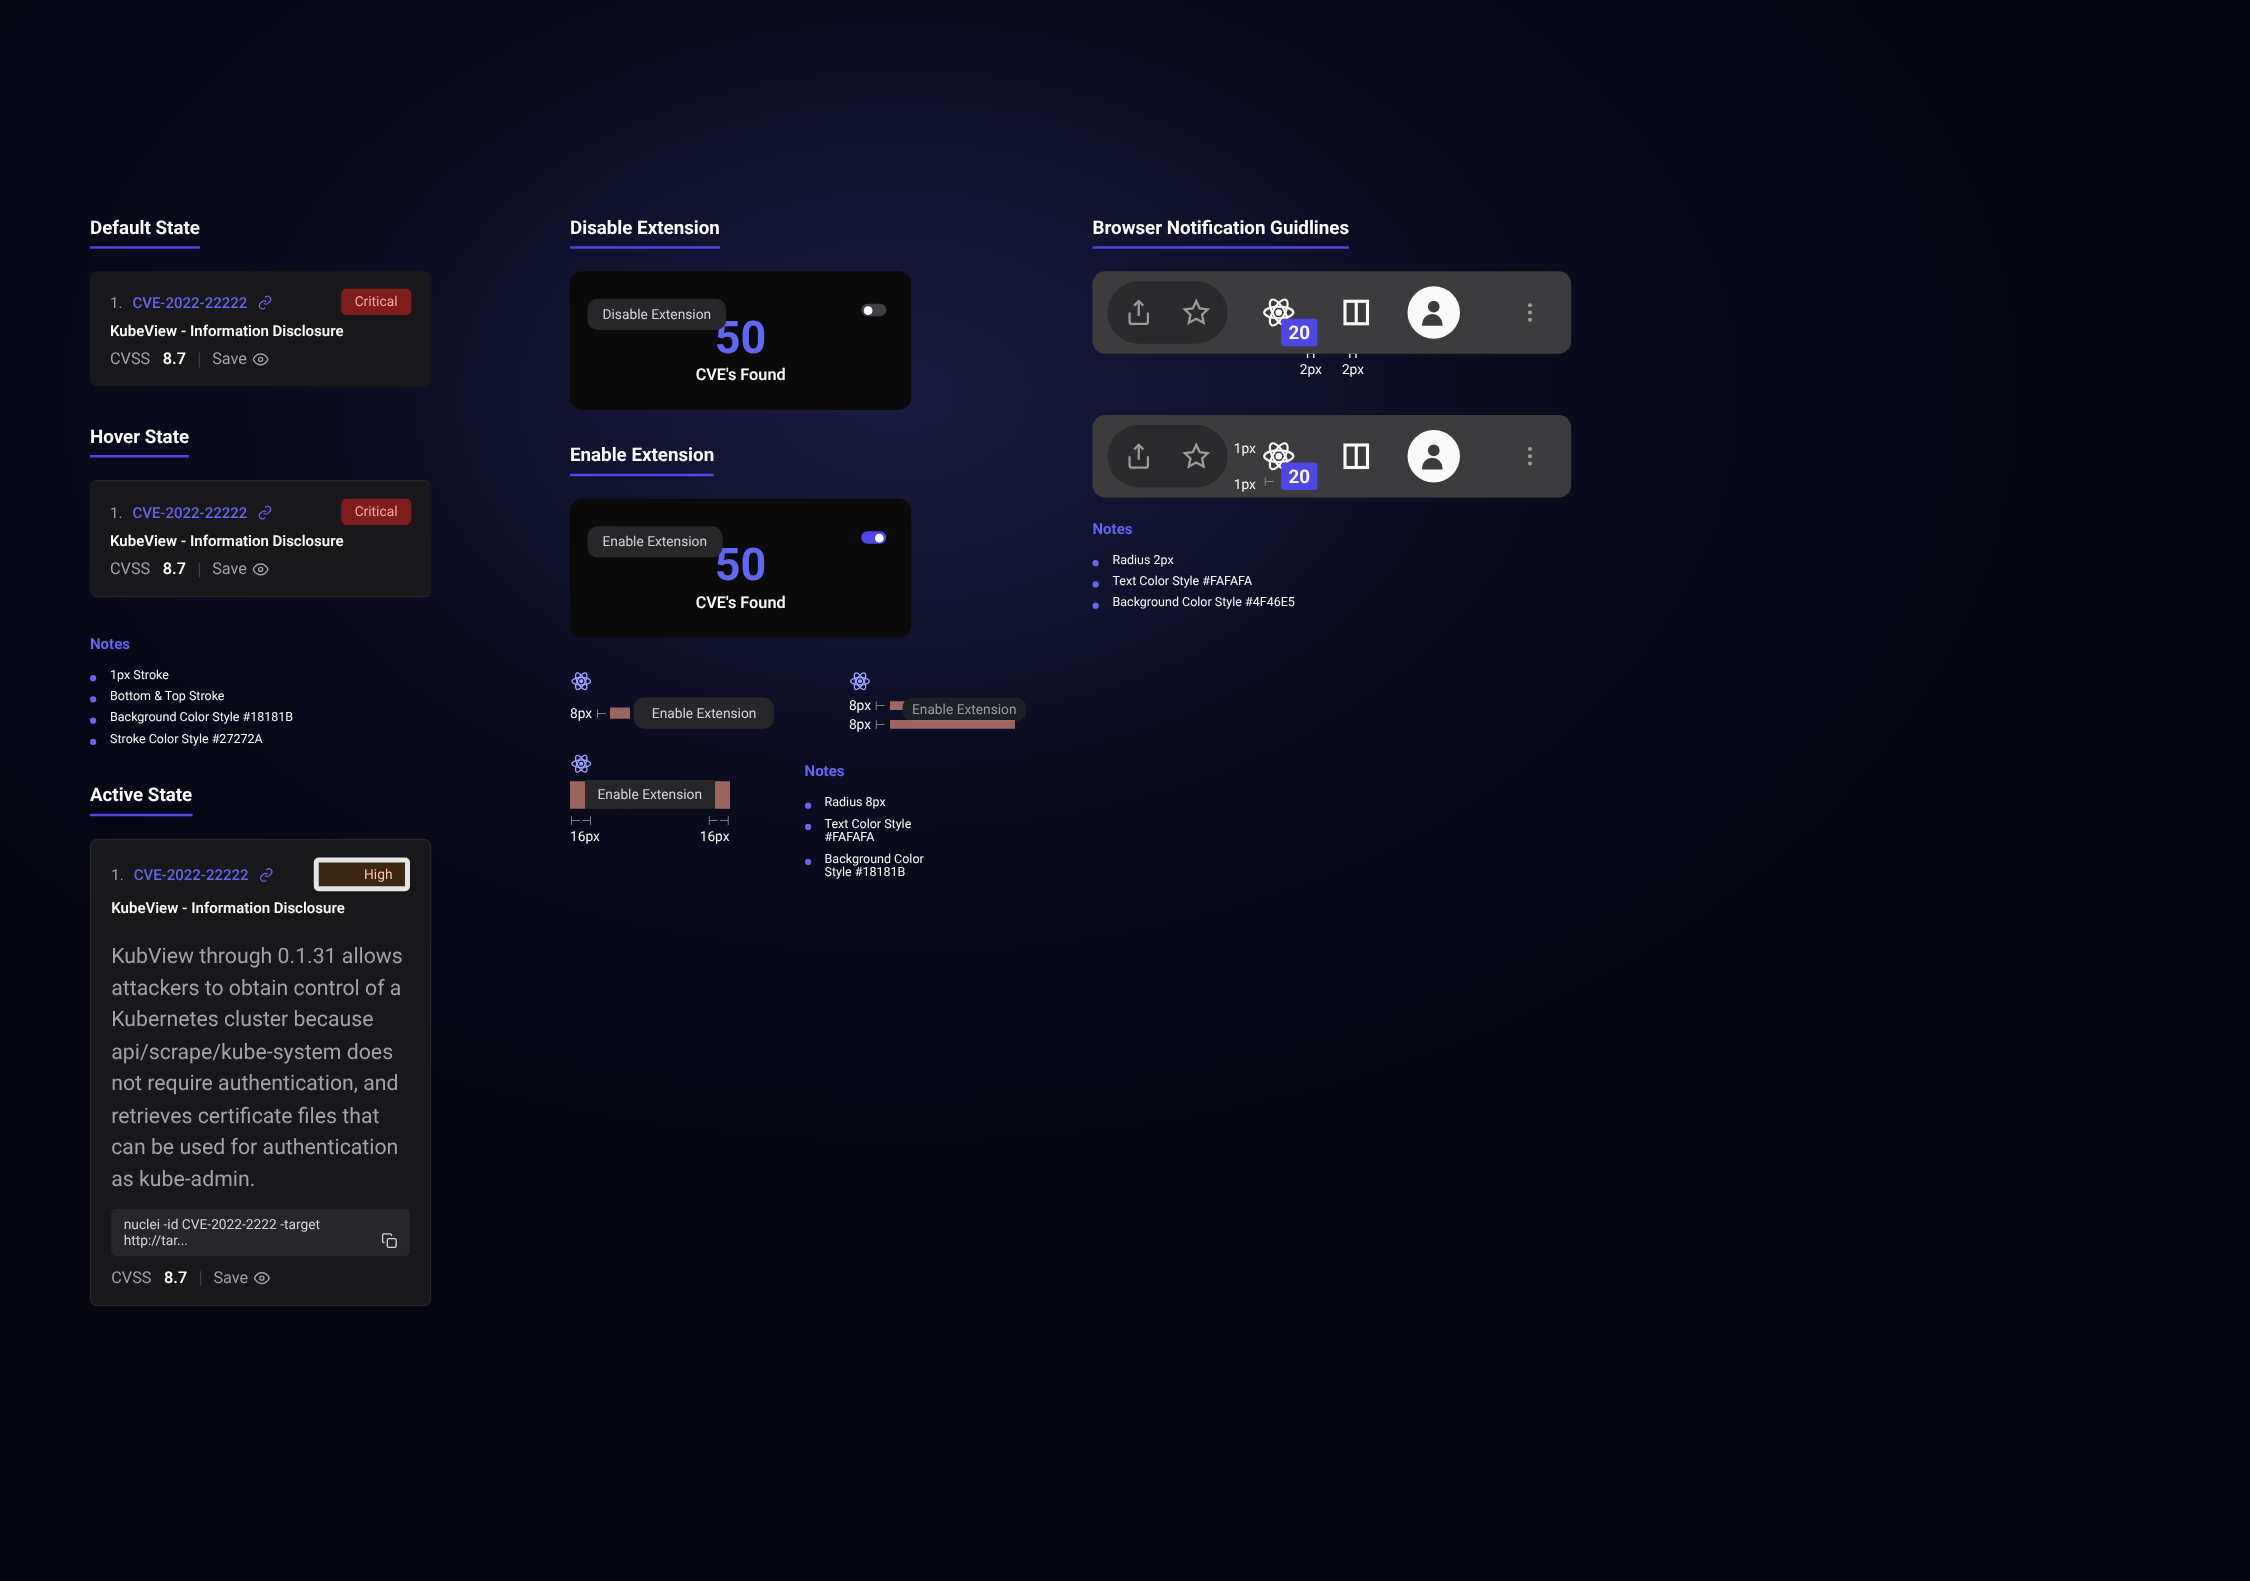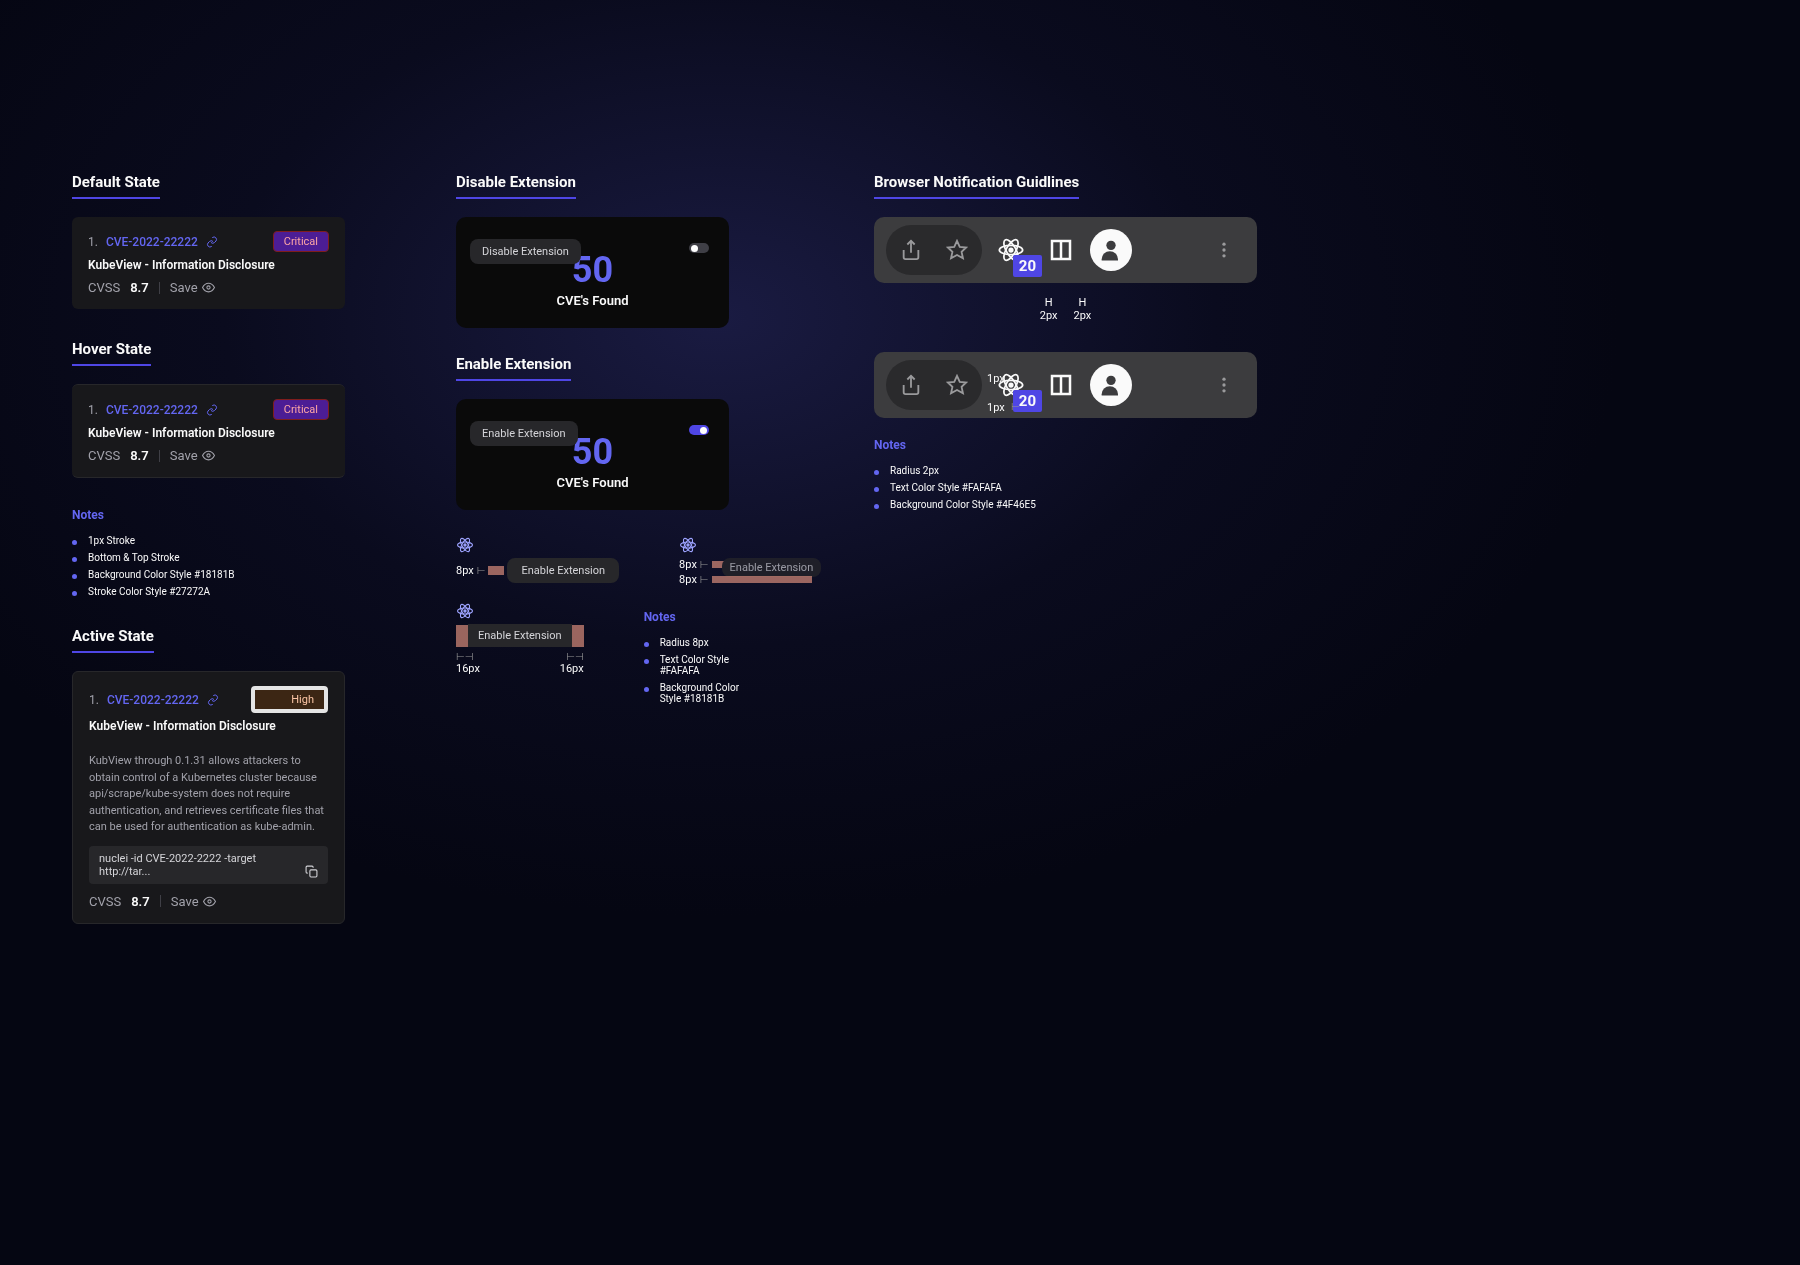--- a/index.html
+++ b/index.html
@@ -11,24 +11,24 @@
 .section-title { font-size:15px; font-weight:700; color:#fafafa; padding-bottom:6px; border-bottom:2px solid #4f46e5; display:inline-block; margin-bottom:18px; }
 
 .card { background:#18181B; border-radius:6px; padding:14px 16px; margin-bottom:30px; width:273px; }
 .card.hover { border-top:1px solid #27272A; border-bottom:1px solid #27272A; }
 .card.active { border:1px solid #27272A; }
 .row1 { display:flex; align-items:center; gap:8px; margin-bottom:6px; }
 .idx { color:#a1a1aa; font-size:12px; }
 .cve { color:#6366f1; font-size:12px; font-weight:500; }
 .link-icon { color:#6366f1; }
 .sev { margin-left:auto; font-size:11px; padding:3px 10px; border-radius:4px; }
-.sev.crit { background:#4c1d95; border:1px solid #7f1d1d; color:#fca5a5; }
+.sev.crit { background:#7f1d1d; border:1px solid #7f1d1d; color:#fca5a5; }
 .sev.high { background:#3c2614; border:4px solid #e5e5e5; color:#fcc5a5;padding-left:36px; }
 .title { font-size:12px; font-weight:600; margin-bottom:8px; }
-.desc { font-size:11px; color:#a1a1aa; line-height:1.5; margin-bottom:10px;margin-top:20px; }
+.desc { font-size:17px; color:#a1a1aa; line-height:1.5; margin-bottom:10px;margin-top:20px; }
 .cmd { background:#27272A; border-radius:4px; padding:6px 10px; display:flex; align-items:flex-end; font-size:11px; color:#d4d4d8; margin-bottom:10px; font-family:monospace; }
 .copy-icon { margin-left:auto; cursor:pointer; }
 .meta { display:flex; align-items:center; gap:10px; font-size:13px; color:#a1a1aa; }
 .cvss-lbl { color:#a1a1aa; }
 .cvss-val { color:#fafafa; font-weight:600; }
 .divider { width:1px; height:12px; background:#3f3f46; }
 .save { display:flex; align-items:center; gap:4px; cursor:pointer; }
 
 .notes-title { font-size:12px; font-weight:700; color:#6366f1; margin:8px 0 10px; }
 .notes-list { list-style:none; }
@@ -46,21 +46,21 @@
 .switch-thumb.off { left:2px; }
 .switch-thumb.on { right:2px; }
 .tip { position:absolute; background:#27272A; color:#d4d4d8; font-size:11px; padding:6px 12px; border-radius:8px; white-space:nowrap; }
 .big-num { font-size:36px; font-weight:700; color:#6366f1; text-align:center; margin-top:-10px; }
 .found { font-size:13px; font-weight:600; text-align:center; margin-top:2px; }
 .spec { position:relative; }
 .spec-tip { background:#27272A; color:#d4d4d8; font-size:11px; padding:6px 14px; border-radius:8px; white-space:nowrap; }
 .spec-lbl { font-size:11px; color:#fafafa; }
 .pink { background:#d98b7a; opacity:0.7; }
 
-.browser-bar { background:#3c3c3e; border-radius:10px; height:66px; display:flex; align-items:center; padding:0 12px; gap:8px; width:383px; margin-bottom:20px; position:relative; }
+.browser-bar { background:#3c3c3e; border-radius:10px; height:66px; display:flex; align-items:center; padding:0 12px; gap:20px; width:383px; position:relative; }
 .bicon { width:42px; height:42px; display:flex; align-items:center; justify-content:center; color:#9a9a9c; }
 .pill { background:#2a2a2c; border-radius:30px; padding:4px; display:flex; gap:4px; }
 .avatar { width:42px; height:42px; border-radius:50%; background:#fafafa; display:flex; align-items:center; justify-content:center; color:#3c3c3e; }
 .badge { position:absolute; background:#4f46e5; color:#fafafa; font-size:15px; font-weight:700; border-radius:2px; padding:2px 6px; }
 .atom-white { color:#fafafa; }
 
 svg { display:block; }
 </style>
 </head>
 <body>

